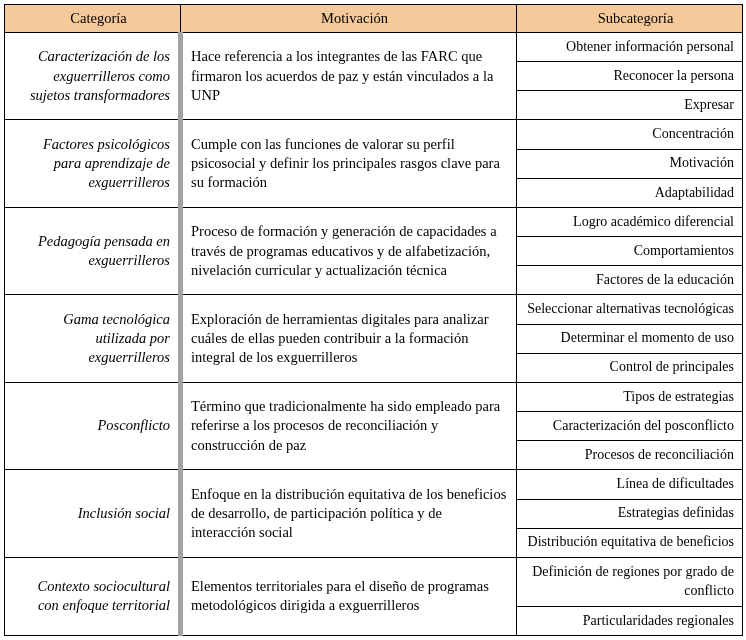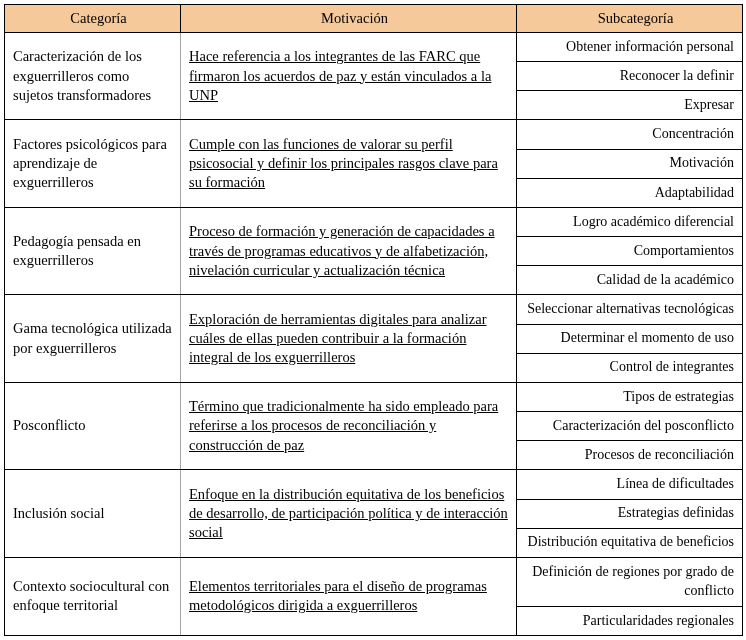--- a/index.html
+++ b/index.html
@@ -43,27 +43,27 @@
   }
   td {
     border: 1px solid #000000;
     vertical-align: middle;
     font-size: 14.5px;
     line-height: 1.33;
     padding: 6px 8px 6px 8px;
     box-sizing: border-box;
   }
   td.cat {
-    border-right: 1px solid #a3a3a3;
-    text-align: left;
+    border-right: 5px solid #a3a3a3;
+    text-align: right;
+    font-style: italic;
   }
   td.desc {
     text-align: left;
     hyphens: manual;
-    text-decoration: underline;
   }
   td.sub {
     text-align: right;
     padding: 4px 8px 4px 8px;
     font-size: 14px;
   }
 </style>
 </head>
 <body>
 
@@ -82,21 +82,21 @@
       </tr>
     </thead>
     <tbody>
 
       <tr>
         <td class="cat" rowspan="3">Caracterización de los exguerrilleros como sujetos transformadores</td>
         <td class="desc" rowspan="3">Hace referencia a los integrantes de las FARC que firmaron los acuerdos de paz y están vinculados a la UNP</td>
         <td class="sub">Obtener información personal</td>
       </tr>
       <tr>
-        <td class="sub">Reconocer la definir</td>
+        <td class="sub">Reconocer la persona</td>
       </tr>
       <tr>
         <td class="sub">Expresar</td>
       </tr>
 
       <tr>
         <td class="cat" rowspan="3">Factores psicológicos para aprendizaje de exguerrilleros</td>
         <td class="desc" rowspan="3">Cumple con las funciones de valorar su perfil psicosocial y definir los principales rasgos clave para su formación</td>
         <td class="sub">Concentración</td>
       </tr>
@@ -109,33 +109,33 @@
 
       <tr>
         <td class="cat" rowspan="3">Pedagogía pensada en exguerrilleros</td>
         <td class="desc" rowspan="3">Proceso de formación y generación de capacidades a través de programas educativos y de alfabetización, nivelación curricular y actualización técnica</td>
         <td class="sub">Logro académico diferencial</td>
       </tr>
       <tr>
         <td class="sub">Comportamientos</td>
       </tr>
       <tr>
-        <td class="sub">Calidad de la académico</td>
+        <td class="sub">Factores de la educación</td>
       </tr>
 
       <tr>
         <td class="cat" rowspan="3">Gama tecnológica utilizada por exguerrilleros</td>
         <td class="desc" rowspan="3">Exploración de herramientas digitales para analizar cuáles de ellas pueden contribuir a la formación integral de los exguerrilleros</td>
         <td class="sub">Seleccionar alternativas tecnológicas</td>
       </tr>
       <tr>
         <td class="sub">Determinar el momento de uso</td>
       </tr>
       <tr>
-        <td class="sub">Control de integrantes</td>
+        <td class="sub">Control de principales</td>
       </tr>
 
       <tr>
         <td class="cat" rowspan="3">Posconflicto</td>
         <td class="desc" rowspan="3">Término que tradicionalmente ha sido empleado para referirse a los procesos de reconciliación y construcción de paz</td>
         <td class="sub">Tipos de estrategias</td>
       </tr>
       <tr>
         <td class="sub">Caracterización del posconflicto</td>
       </tr>

